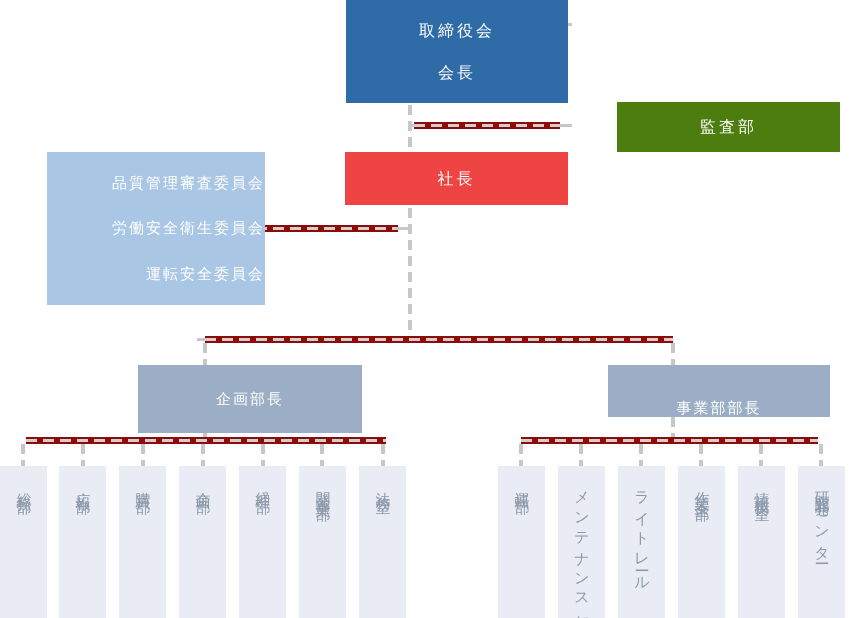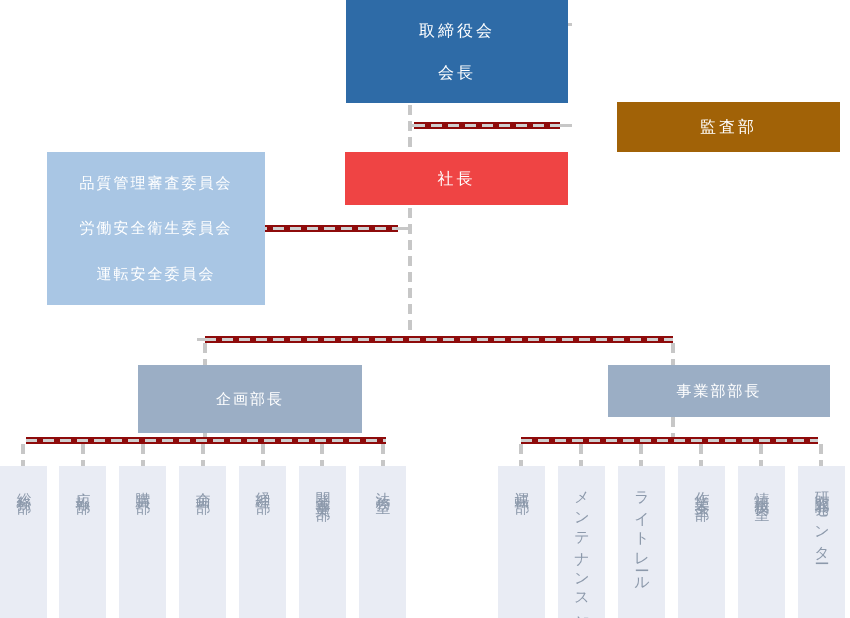--- a/index.html
+++ b/index.html
@@ -10,28 +10,28 @@
   .box{
     position:absolute;display:flex;align-items:center;justify-content:center;
     color:#fff;font-size:16px;letter-spacing:3px;line-height:1.2;
     box-sizing:border-box;
     margin-left:45px;
   }
   
   .board{left:301px;top:0;width:222px;height:103px;background:#2e6ba7;
          flex-direction:column;justify-content:space-around;padding:10px 0;}
   .auditor{left:572px;top:0;width:223px;height:50px;background:#679dd7;}
-  .audit-dept{left:572px;top:102px;width:223px;height:50px;background:#a16207;}
+  .audit-dept{left:572px;top:102px;width:223px;height:50px;background:#4d7c0f;}
   .committees{left:2px;top:152px;width:218px;height:153px;background:#a9c6e4;
               flex-direction:column;justify-content:space-around;padding:8px 0;
-              font-size:15px;letter-spacing:2px;}
+              font-size:15px;letter-spacing:2px;align-items:flex-end;}
   .president{left:300px;top:152px;width:223px;height:53px;background:#ef4444;}
   .manager{background:#9baec5;font-size:15px;letter-spacing:2px;}
   .planning-head{left:93px;top:365px;width:224px;height:68px;}
-  .division-head{left:563px;top:365px;width:222px;height:52px;}
+  .division-head{left:563px;top:365px;width:222px;height:52px;align-items:flex-end;}
   
   .dept{position:absolute;top:466px;width:47px;height:152px;background:#e9ecf4;}
   .dept span{
     position:absolute;left:50%;top:14px;transform:translateX(-50%);
     writing-mode:vertical-rl;text-orientation:mixed;
     font-size:15px;letter-spacing:3.5px;line-height:1;color:#8c99ab;white-space:nowrap;
   }
   .pd0{left:0}   .pd1{left:59px} .pd2{left:119px}.pd3{left:179px}
   .pd4{left:239px}.pd5{left:299px}.pd6{left:359px}
   .dd0{left:498px}.dd1{left:558px}.dd2{left:618px}

